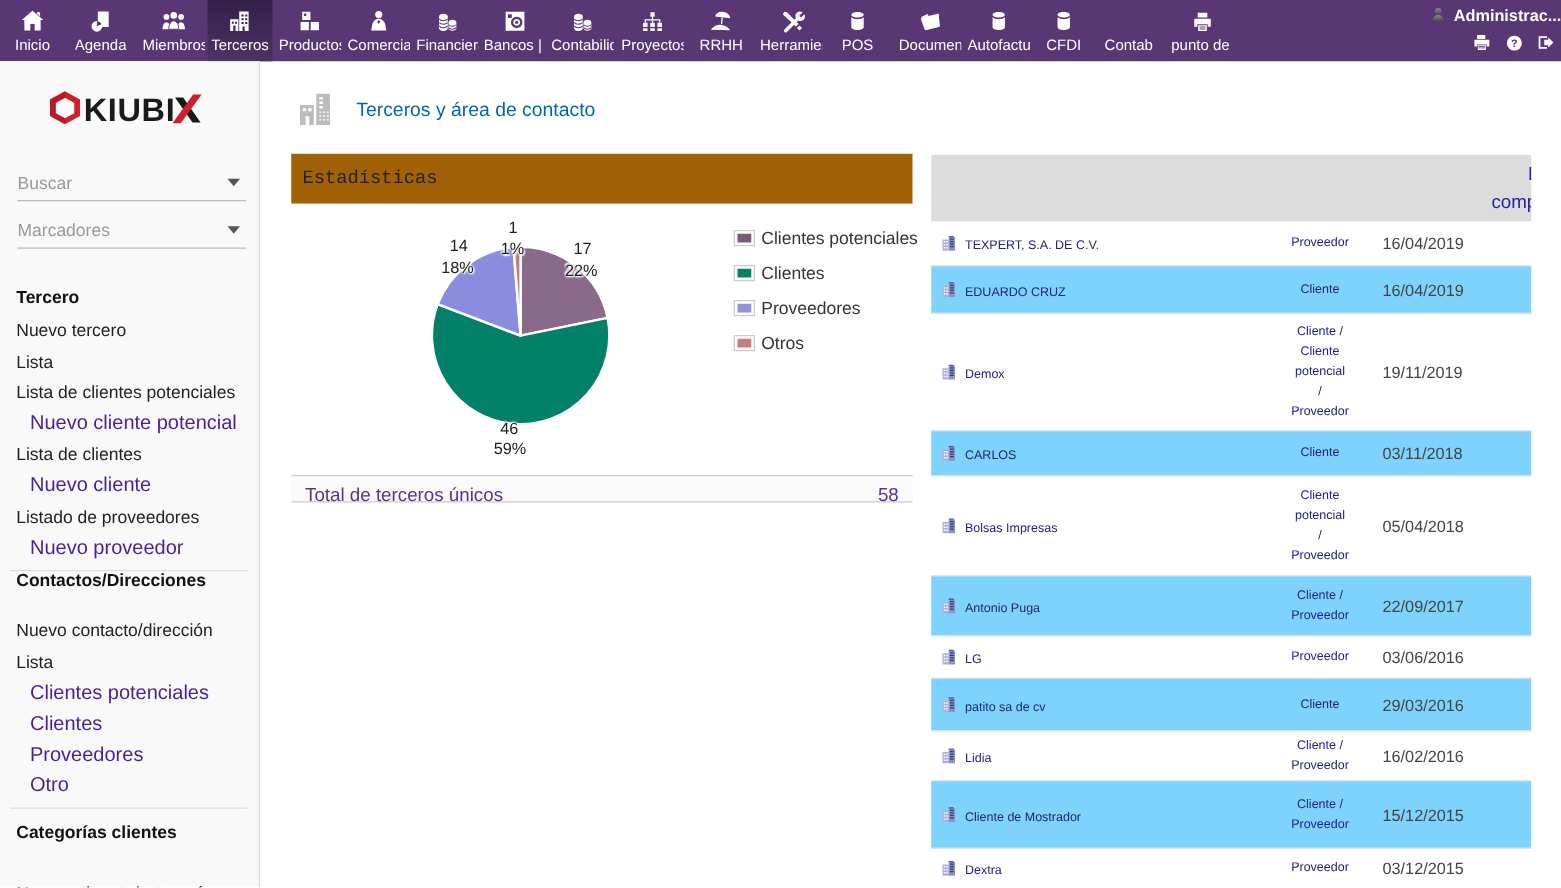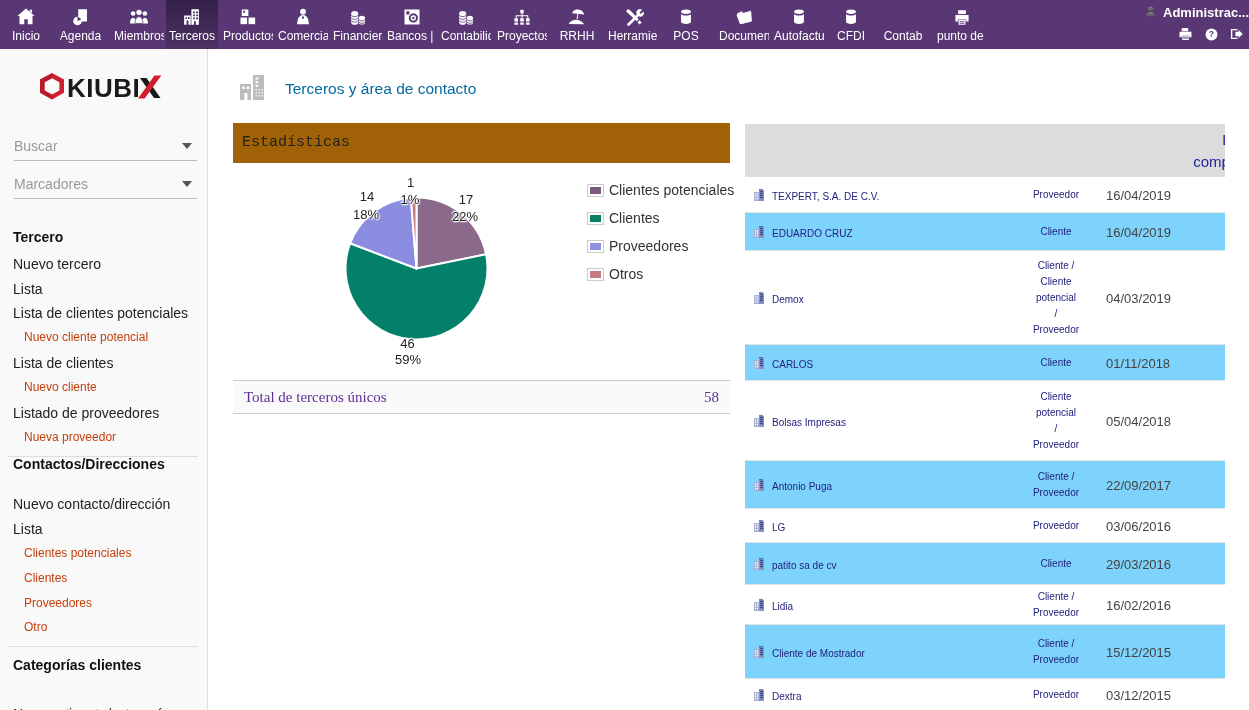--- a/index.html
+++ b/index.html
@@ -19,31 +19,31 @@
 #toolicons { position:absolute; top:28px; right:6px; }
 #toolicons svg { margin-left:8px; vertical-align:top; }
 #sidebar { position:absolute; left:0; top:49px; width:208px; height:661px;
   background:#f9f9f9; border-right:1px solid #ddd; }
 #logo { position:absolute; left:39px; top:23px; }
 .sel { position:absolute; left:14px; width:183px; color:#999; font-size:14px; }
 .sel .caret { position:absolute; right:5px; top:5px; width:0; height:0;
   border-left:5px solid transparent; border-right:5px solid transparent; border-top:6px solid #555; }
 .sel .line { position:absolute; left:0; right:0; top:22px; border-bottom:1px solid #bbb; }
 .mi { position:absolute; left:13px; white-space:nowrap; font-size:14px; color:#222; }
-.mi2 { position:absolute; left:24px; white-space:nowrap; font-size:12px; color:#c2410c; }
+.mi2 { position:absolute; left:24px; white-space:nowrap; font-size:16px; color:#4c1d95; }
 .mh { position:absolute; left:13px; font-weight:bold; color:#111; white-space:nowrap; font-size:14px; }
 .msep { position:absolute; left:8px; width:190px; border-top:1px solid #ddd; }
 #title-ic { position:absolute; left:239px; top:73px; }
 #title-tx { position:absolute; left:285px; top:80px; font-size:15.5px; color:#0369a1; }
 #lpanel { position:absolute; left:233px; top:123px; width:497px; }
 #lphead { height:40px; background:#a16207; line-height:40px; padding-left:9px;
   font-size:15px; color:#222;font-family:Liberation Mono, monospace; }
 #lpbody { position:relative; height:217px; background:#fff; }
-#lptotal { height:34px; background:#fafafa; border-top:1px solid #ccc; border-bottom:1px solid #ccc;
-  line-height:32px; font-size:15px; color:#5e2f91; padding:0 11px;font-family:Liberation Serif, serif; }
+#lptotal { height:22px; background:#fafafa; border-top:1px solid #ccc; border-bottom:1px solid #ccc;
+  line-height:32px; font-size:15px; color:#5e2f91; padding:0 11px; }
 #lptotal .r { float:right; }
 .plabel { position:absolute; transform:translate(-50%,-50%); font-size:13px; color:#222;
   text-align:center; line-height:17px; white-space:nowrap;
   text-shadow:0 0 2px #fff,0 0 2px #fff,0 0 3px #fff,1px 1px 1px #fff,-1px -1px 1px #fff; }
 .leg { position:absolute; left:354px; height:13px; }
 .leg .sq { position:absolute; left:0; top:0; width:17px; height:13px; border:1px solid #ccc; background:#fff; }
 .leg .sq i { position:absolute; left:2px; top:2px; right:2px; bottom:2px; display:block; }
 .leg .tx { position:absolute; left:22px; top:-2px; font-size:14px; color:#333; white-space:nowrap; }
 #rpanel { position:absolute; left:745px; top:124px; width:480px; }
 #rphead { position:relative; height:53px; background:#dcdcdc; overflow:hidden; }
@@ -239,21 +239,21 @@
 <div class="sel" style="top:89px;">Buscar<span class="caret"></span><span class="line"></span></div>
 <div class="sel" style="top:127px;">Marcadores<span class="caret"></span><span class="line"></span></div>
 <div class="mh" style="top:180px;">Tercero</div>
 <div class="mi" style="top:207px;">Nuevo tercero</div>
 <div class="mi" style="top:232px;">Lista</div>
 <div class="mi" style="top:256px;">Lista de clientes potenciales</div>
 <div class="mi2" style="top:281px;">Nuevo cliente potencial</div>
 <div class="mi" style="top:306px;">Lista de clientes</div>
 <div class="mi2" style="top:331px;">Nuevo cliente</div>
 <div class="mi" style="top:356px;">Listado de proveedores</div>
-<div class="mi2" style="top:381px;">Nueva proveedor</div>
+<div class="mi2" style="top:381px;">Nuevo proveedor</div>
 <div class="msep" style="top:407px;"></div>
 <div class="mh" style="top:407px;">Contactos/Direcciones</div>
 <div class="mi" style="top:447px;">Nuevo contacto/dirección</div>
 <div class="mi" style="top:472px;">Lista</div>
 <div class="mi2" style="top:497px;">Clientes potenciales</div>
 <div class="mi2" style="top:522px;">Clientes</div>
 <div class="mi2" style="top:547px;">Proveedores</div>
 <div class="mi2" style="top:571px;">Otro</div>
 <div class="msep" style="top:597px;"></div>
 <div class="mh" style="top:608px;">Categorías clientes</div>
@@ -350,32 +350,32 @@
         </div>
 <div class="trow" style="height:94px;">
           <span class="tname"><svg width="14" height="14" viewBox="0 0 14 14">
               <path fill="#8a93c4" d="M6 2h5v11H6z"></path>
               <path fill="#2e3a80" d="M7 3.2h3v1h-3zm0 2h3v1h-3zm0 2h3v1h-3zm0 2h3v1h-3z"></path>
               <path fill="#aab1d4" d="M1 4h5v9H1z"></path>
               <path fill="#fff" d="M2 5.2h1.2v1.2H2zm2 0h1.2v1.2H4zm-2 2.4h1.2v1.2H2zm2 0h1.2v1.2H4zm-2 2.4h1.2v1.2H2zm2 0h1.2v1.2H4z"></path>
               <path fill="#2e3a80" d="M6 1.2h4v1H6z" opacity="0.8"></path>
             </svg>Demox</span>
           <span class="ttype">Cliente /<br>Cliente<br>potencial<br>/<br>Proveedor</span>
-          <span class="tdate">04/03/2019</span>
+          <span class="tdate">19/11/2019</span>
         </div>
 <div class="trow alt" style="height:36px;">
           <span class="tname"><svg width="14" height="14" viewBox="0 0 14 14">
               <path fill="#8a93c4" d="M6 2h5v11H6z"></path>
               <path fill="#2e3a80" d="M7 3.2h3v1h-3zm0 2h3v1h-3zm0 2h3v1h-3zm0 2h3v1h-3z"></path>
               <path fill="#aab1d4" d="M1 4h5v9H1z"></path>
               <path fill="#fff" d="M2 5.2h1.2v1.2H2zm2 0h1.2v1.2H4zm-2 2.4h1.2v1.2H2zm2 0h1.2v1.2H4zm-2 2.4h1.2v1.2H2zm2 0h1.2v1.2H4z"></path>
               <path fill="#2e3a80" d="M6 1.2h4v1H6z" opacity="0.8"></path>
             </svg>CARLOS</span>
           <span class="ttype">Cliente</span>
-          <span class="tdate">01/11/2018</span>
+          <span class="tdate">03/11/2018</span>
         </div>
 <div class="trow" style="height:80px;">
           <span class="tname"><svg width="14" height="14" viewBox="0 0 14 14">
               <path fill="#8a93c4" d="M6 2h5v11H6z"></path>
               <path fill="#2e3a80" d="M7 3.2h3v1h-3zm0 2h3v1h-3zm0 2h3v1h-3zm0 2h3v1h-3z"></path>
               <path fill="#aab1d4" d="M1 4h5v9H1z"></path>
               <path fill="#fff" d="M2 5.2h1.2v1.2H2zm2 0h1.2v1.2H4zm-2 2.4h1.2v1.2H2zm2 0h1.2v1.2H4zm-2 2.4h1.2v1.2H2zm2 0h1.2v1.2H4z"></path>
               <path fill="#2e3a80" d="M6 1.2h4v1H6z" opacity="0.8"></path>
             </svg>Bolsas Impresas</span>
           <span class="ttype">Cliente<br>potencial<br>/<br>Proveedor</span>

